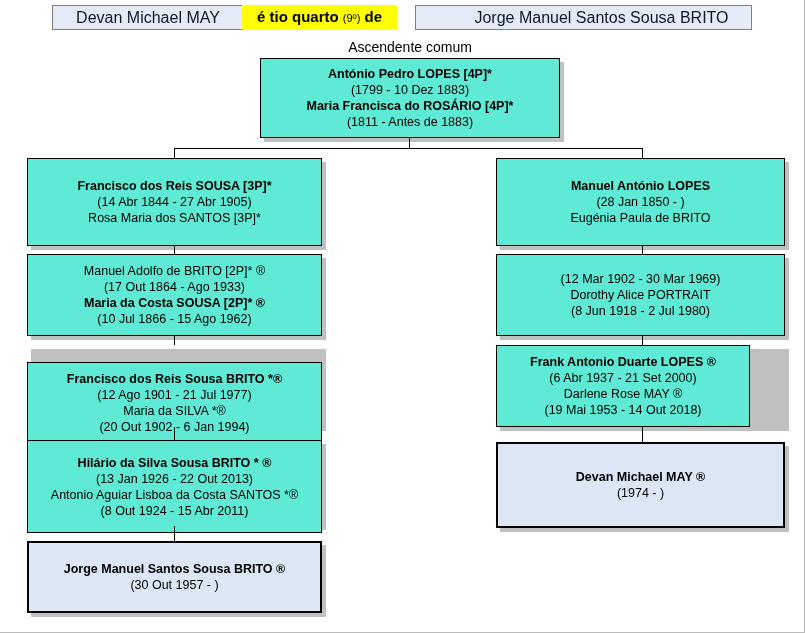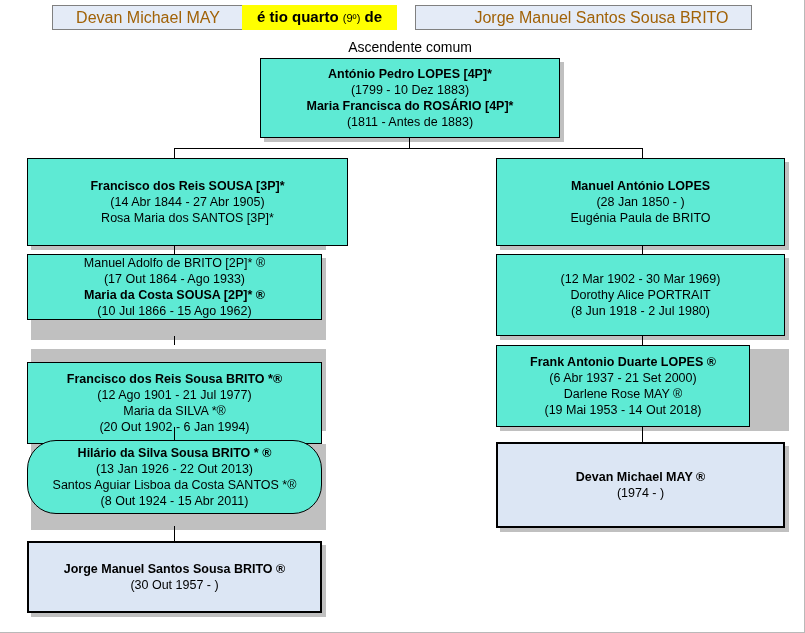--- a/index.html
+++ b/index.html
@@ -28,21 +28,21 @@
   
   .hdr-box {
     position: absolute;
     box-sizing: border-box;
     border: 1px solid #808080;
     background: #e4ebf7;
     font-size: 16px;
     line-height: 24px;
     text-align: center;
     white-space: nowrap;
-    color: #a16207;
+    color: #0f172a;
   }
   .hdr-rel {
     position: absolute;
     box-sizing: border-box;
     background: #ffff00;
     font-size: 15px;
     line-height: 24px;
     font-weight: bold;
     text-align: center;
     white-space: nowrap;
@@ -141,32 +141,32 @@
       <div class="dt">(1811 - Antes de 1883)</div>
     </div>
   </div>
 
   <div class="ln ln-v" style="left:409px; top:138px; height:11px;"></div>
   <div class="ln ln-h" style="left:174px; top:148px; width:469px;"></div>
   <div class="ln ln-v" style="left:174px; top:148px; height:10px;"></div>
   <div class="ln ln-v" style="left:642px; top:148px; height:10px;"></div>
 
   <div class="shadow" style="left:31px; top:162px; width:295px; height:88px;"></div>
-  <div class="pbox" style="left:27px; top:158px; width:321px; height:88px;">
+  <div class="pbox" style="left:27px; top:158px; width:295px; height:88px;">
     <div class="inner">
       <div class="nm bold">Francisco dos Reis SOUSA [3P]*</div>
       <div class="dt">(14 Abr 1844 - 27 Abr 1905)</div>
       <div class="nm">Rosa Maria dos SANTOS [3P]*</div>
 
     </div>
   </div>
   <div class="ln ln-v" style="left:174px; top:246px; height:8px;"></div>
 
   <div class="shadow" style="left:31px; top:258px; width:295px; height:82px;"></div>
-  <div class="pbox" style="left:27px; top:254px; width:295px; height:66px;">
+  <div class="pbox" style="left:27px; top:254px; width:295px; height:82px;">
     <div class="inner">
       <div class="nm">Manuel Adolfo de BRITO [2P]* ®</div>
       <div class="dt">(17 Out 1864 - Ago 1933)</div>
       <div class="nm bold">Maria da Costa SOUSA [2P]* ®</div>
       <div class="dt">(10 Jul 1866 - 15 Ago 1962)</div>
     </div>
   </div>
   <div class="ln ln-v" style="left:174px; top:336px; height:9px;"></div>
 
   <div class="shadow" style="left:31px; top:349px; width:295px; height:82px;"></div>
@@ -174,25 +174,25 @@
     <div class="inner">
       <div class="nm bold">Francisco dos Reis Sousa BRITO *®</div>
       <div class="dt">(12 Ago 1901 - 21 Jul 1977)</div>
       <div class="nm">Maria da SILVA *®</div>
       <div class="dt">(20 Out 1902 - 6 Jan 1994)</div>
     </div>
   </div>
   <div class="ln ln-v" style="left:174px; top:427px; height:13px;"></div>
 
   <div class="shadow" style="left:31px; top:444px; width:295px; height:86px;"></div>
-  <div class="pbox" style="left:27px; top:440px; width:295px; height:74px;border-radius:29px;">
+  <div class="pbox" style="left:27px; top:440px; width:295px; height:93px;">
     <div class="inner">
       <div class="nm bold">Hilário da Silva Sousa BRITO * ®</div>
       <div class="dt">(13 Jan 1926 - 22 Out 2013)</div>
-      <div class="nm">Santos Aguiar Lisboa da Costa SANTOS *®</div>
+      <div class="nm">Antonio Aguiar Lisboa da Costa SANTOS *®</div>
       <div class="dt">(8 Out 1924 - 15 Abr 2011)</div>
     </div>
   </div>
   <div class="ln ln-v" style="left:174px; top:526px; height:15px;"></div>
 
   <div class="shadow" style="left:31px; top:545px; width:295px; height:72px;"></div>
   <div class="pbox hl" style="left:27px; top:541px; width:295px; height:72px;">
     <div class="inner">
       <div class="nm bold">Jorge Manuel Santos Sousa BRITO ®</div>
       <div class="dt">(30 Out 1957 -            )</div>

